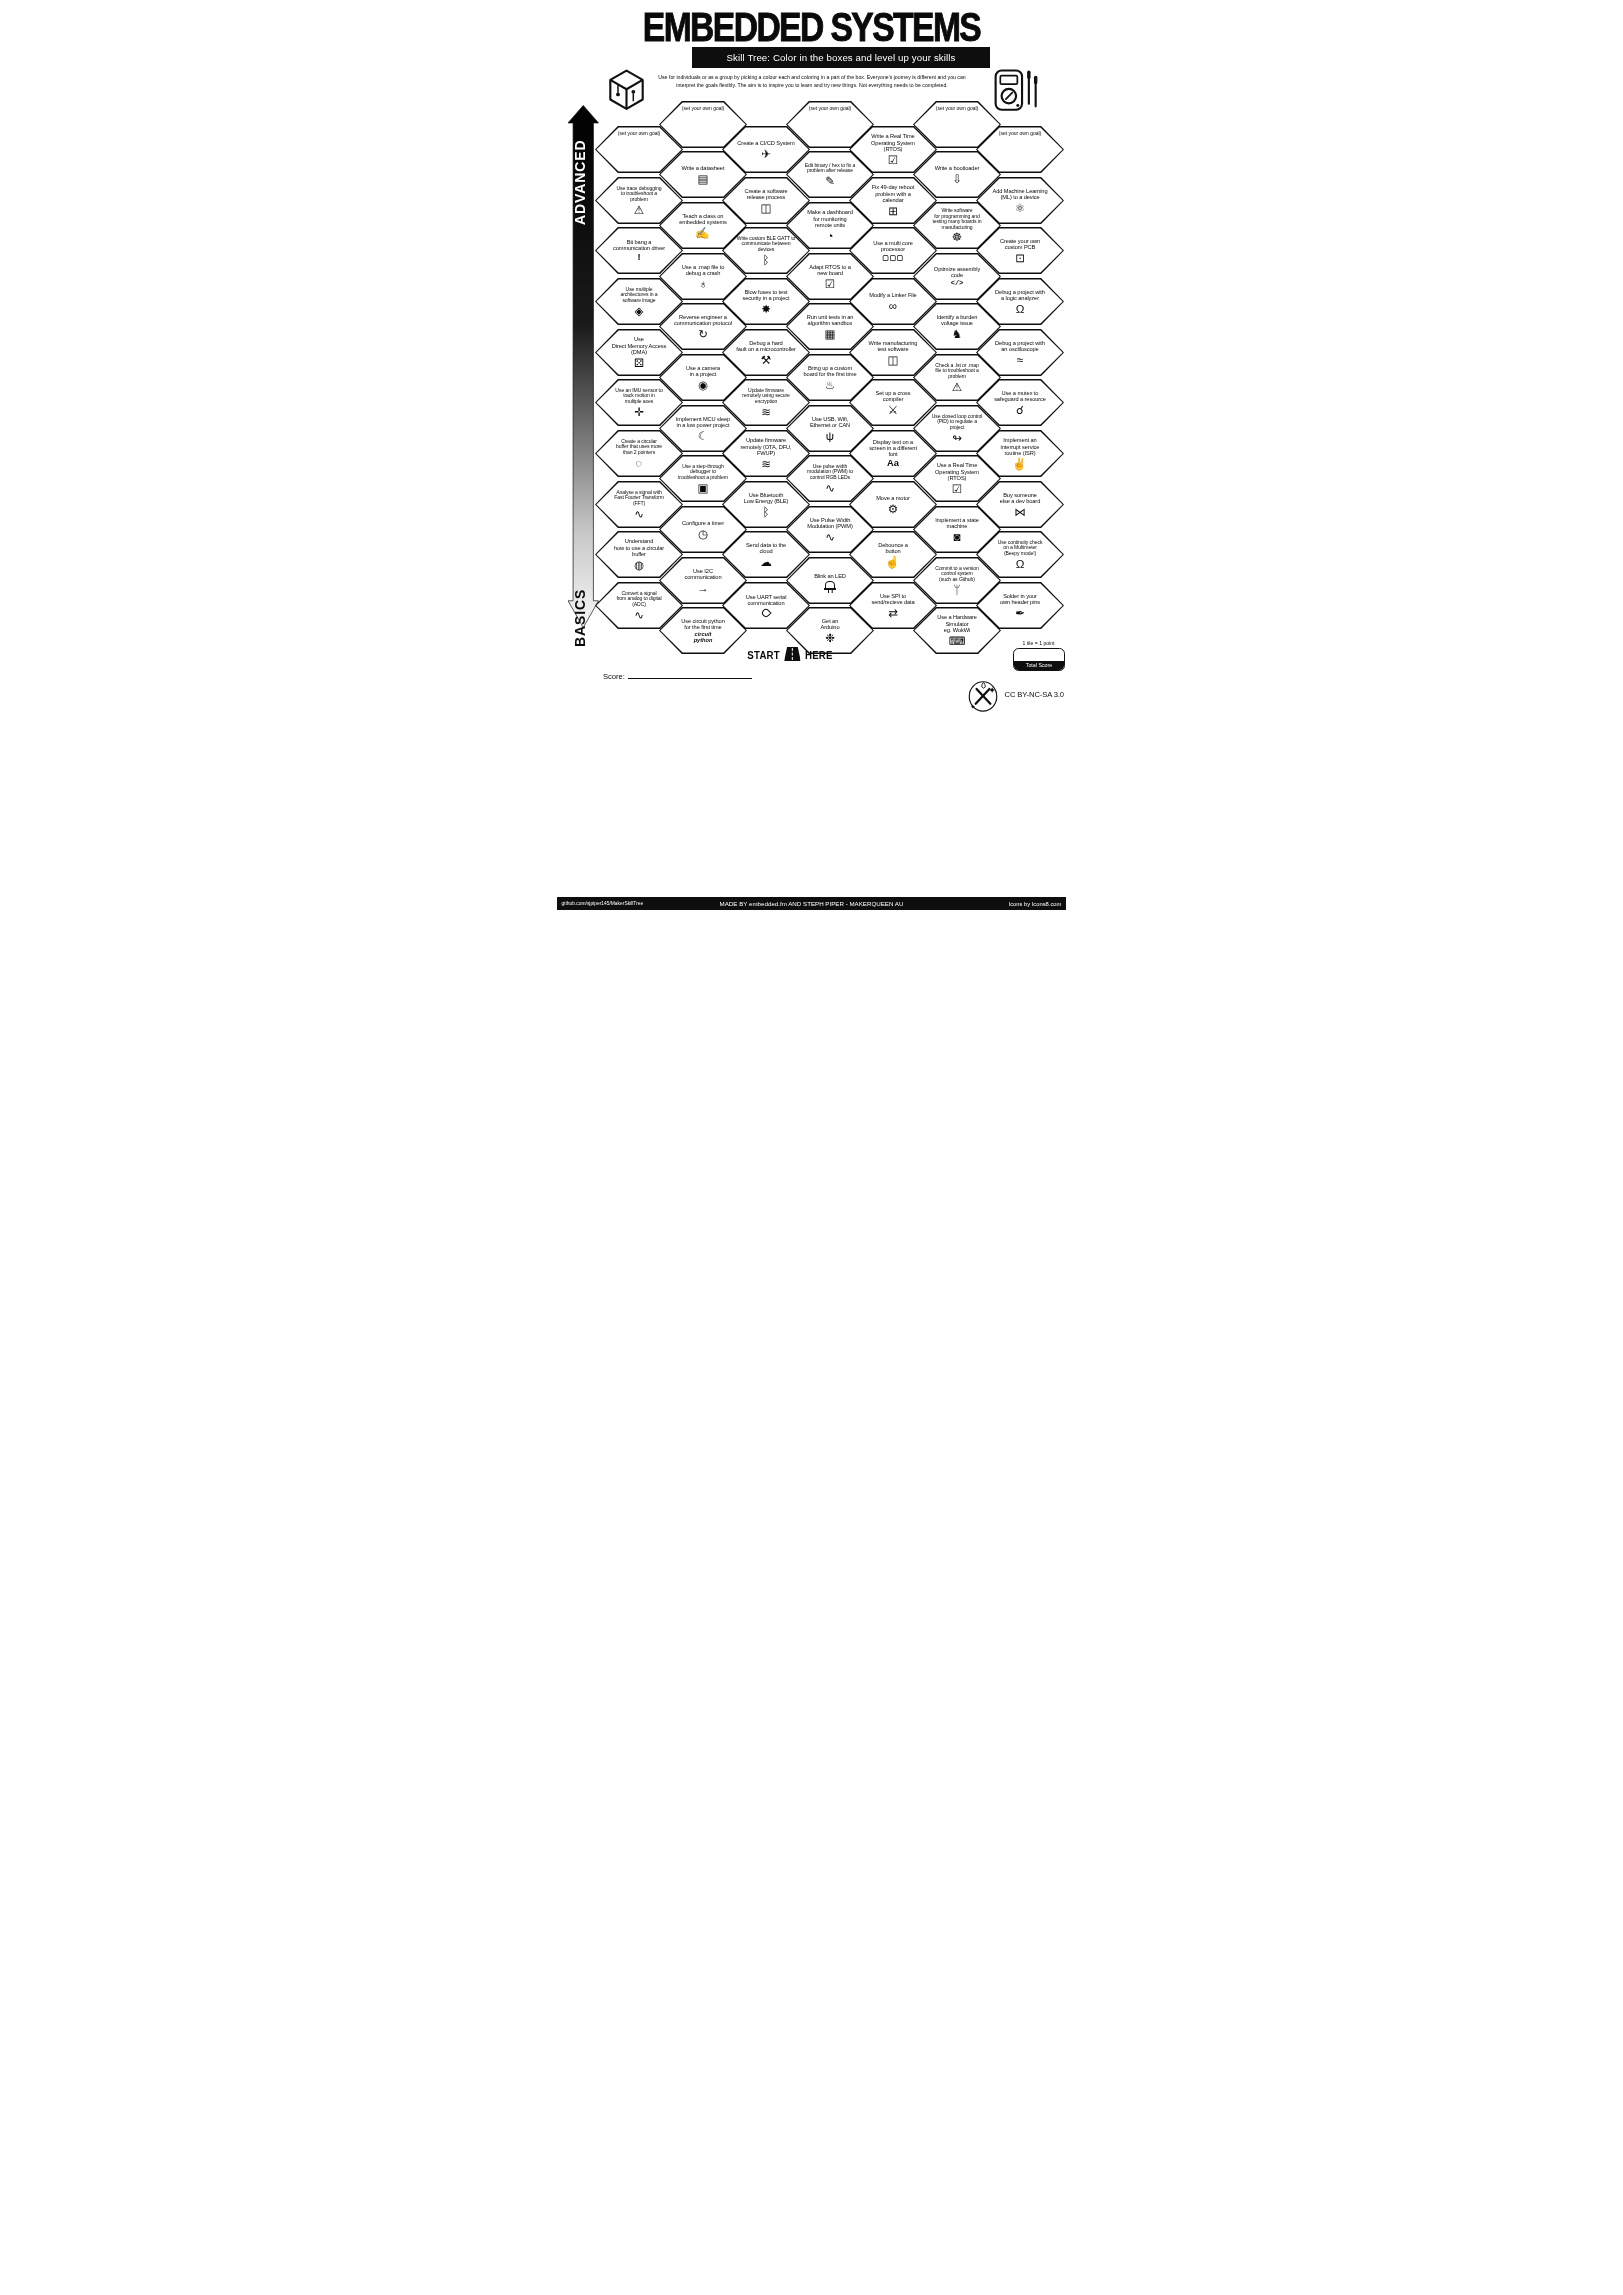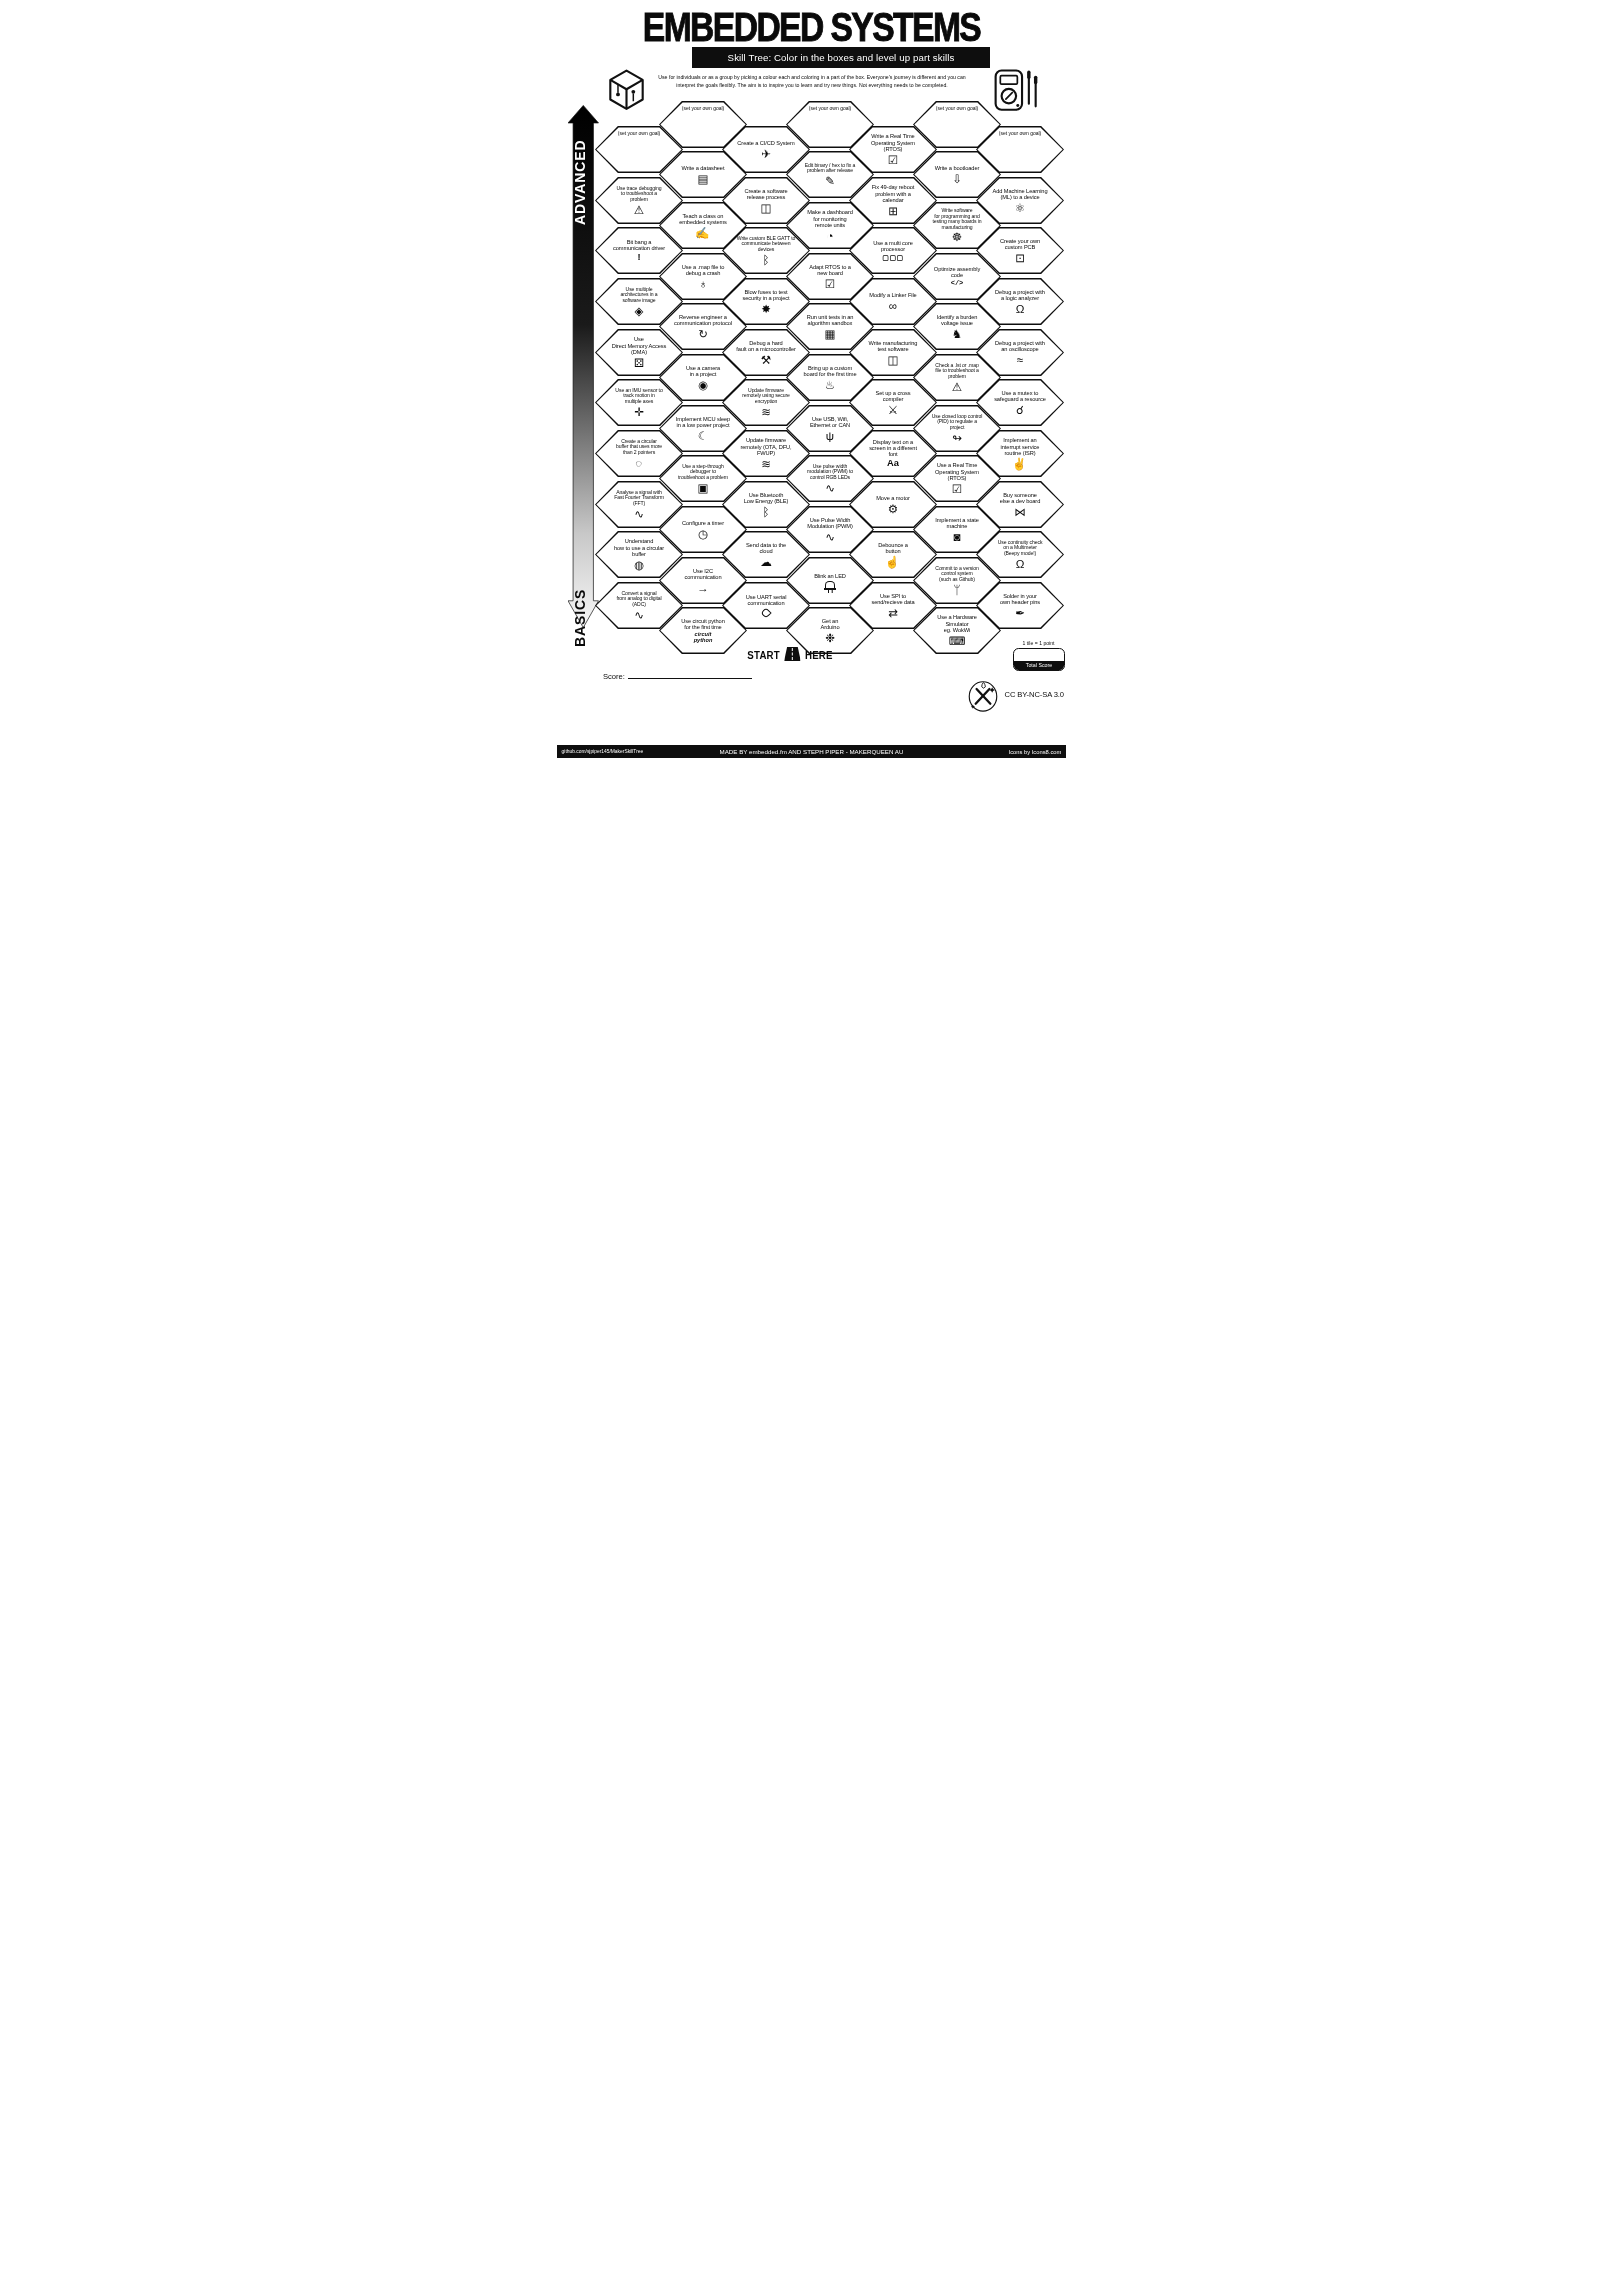--- a/index.html
+++ b/index.html
@@ -1,17 +1,17 @@
 <!DOCTYPE html>
 <html style="font-size:7.4px"><head>
 <meta charset="utf-8">
 <style>
   html,body{margin:0;padding:0;background:#ffffff;}
   body{font-family:"Liberation Sans", sans-serif;color:#0a0a0a;}
-  #poster{position:relative;width:509px;height:758px;margin:0 auto;background:#fff;overflow:hidden;}
+  #poster{position:relative;width:509px;height:910px;margin:0 auto;background:#fff;overflow:hidden;}
 
   
   .title{position:absolute;top:6.5px;left:0;right:0;text-align:center;
     font-size:41px;font-weight:bold;letter-spacing:-1.9px;line-height:1;
     transform:scaleX(.82);transform-origin:center;-webkit-text-stroke:0.9px #0a0a0a;}
   .subtitle-box{position:absolute;left:135px;top:47px;width:298px;height:21px;background:#0e0e0e;
     display:flex;align-items:center;justify-content:center;}
   .subtitle-box span{color:#fff;font-size:9.7px;letter-spacing:0.1px;}
   .description{position:absolute;left:93px;top:73px;width:324px;text-align:center;
     font-size:5.2px;line-height:1.55;}
@@ -73,21 +73,21 @@
   .footer .f-right{position:absolute;right:4.6px;font-size:5.8px;}
 </style>
 </head>
 <body>
 
 <div id="poster">
 
   <div class="title">EMBEDDED SYSTEMS</div>
 
   <div class="subtitle-box">
-    <span>Skill Tree:  Color in the boxes and level up part skills</span>
+    <span>Skill Tree:  Color in the boxes and level up your skills</span>
   </div>
 
   <div class="description">
     <span>Use for individuals or as a group by picking a colour each and coloring in a part of the box.  Everyone's journey is different and you can</span><br>
     <span>interpret the goals flexibly.  The aim is to inspire you to learn and try new things. Not everything needs to be completed.</span>
   </div>
 
   <svg class="corner-svg" style="left:48px;top:68px" width="43" height="46" viewBox="0 0 100 108">
     <g fill="none" stroke="#111" stroke-width="5" stroke-linejoin="round">
       <polygon points="50,6 88,28 88,74 50,96 12,74 12,28"></polygon>

